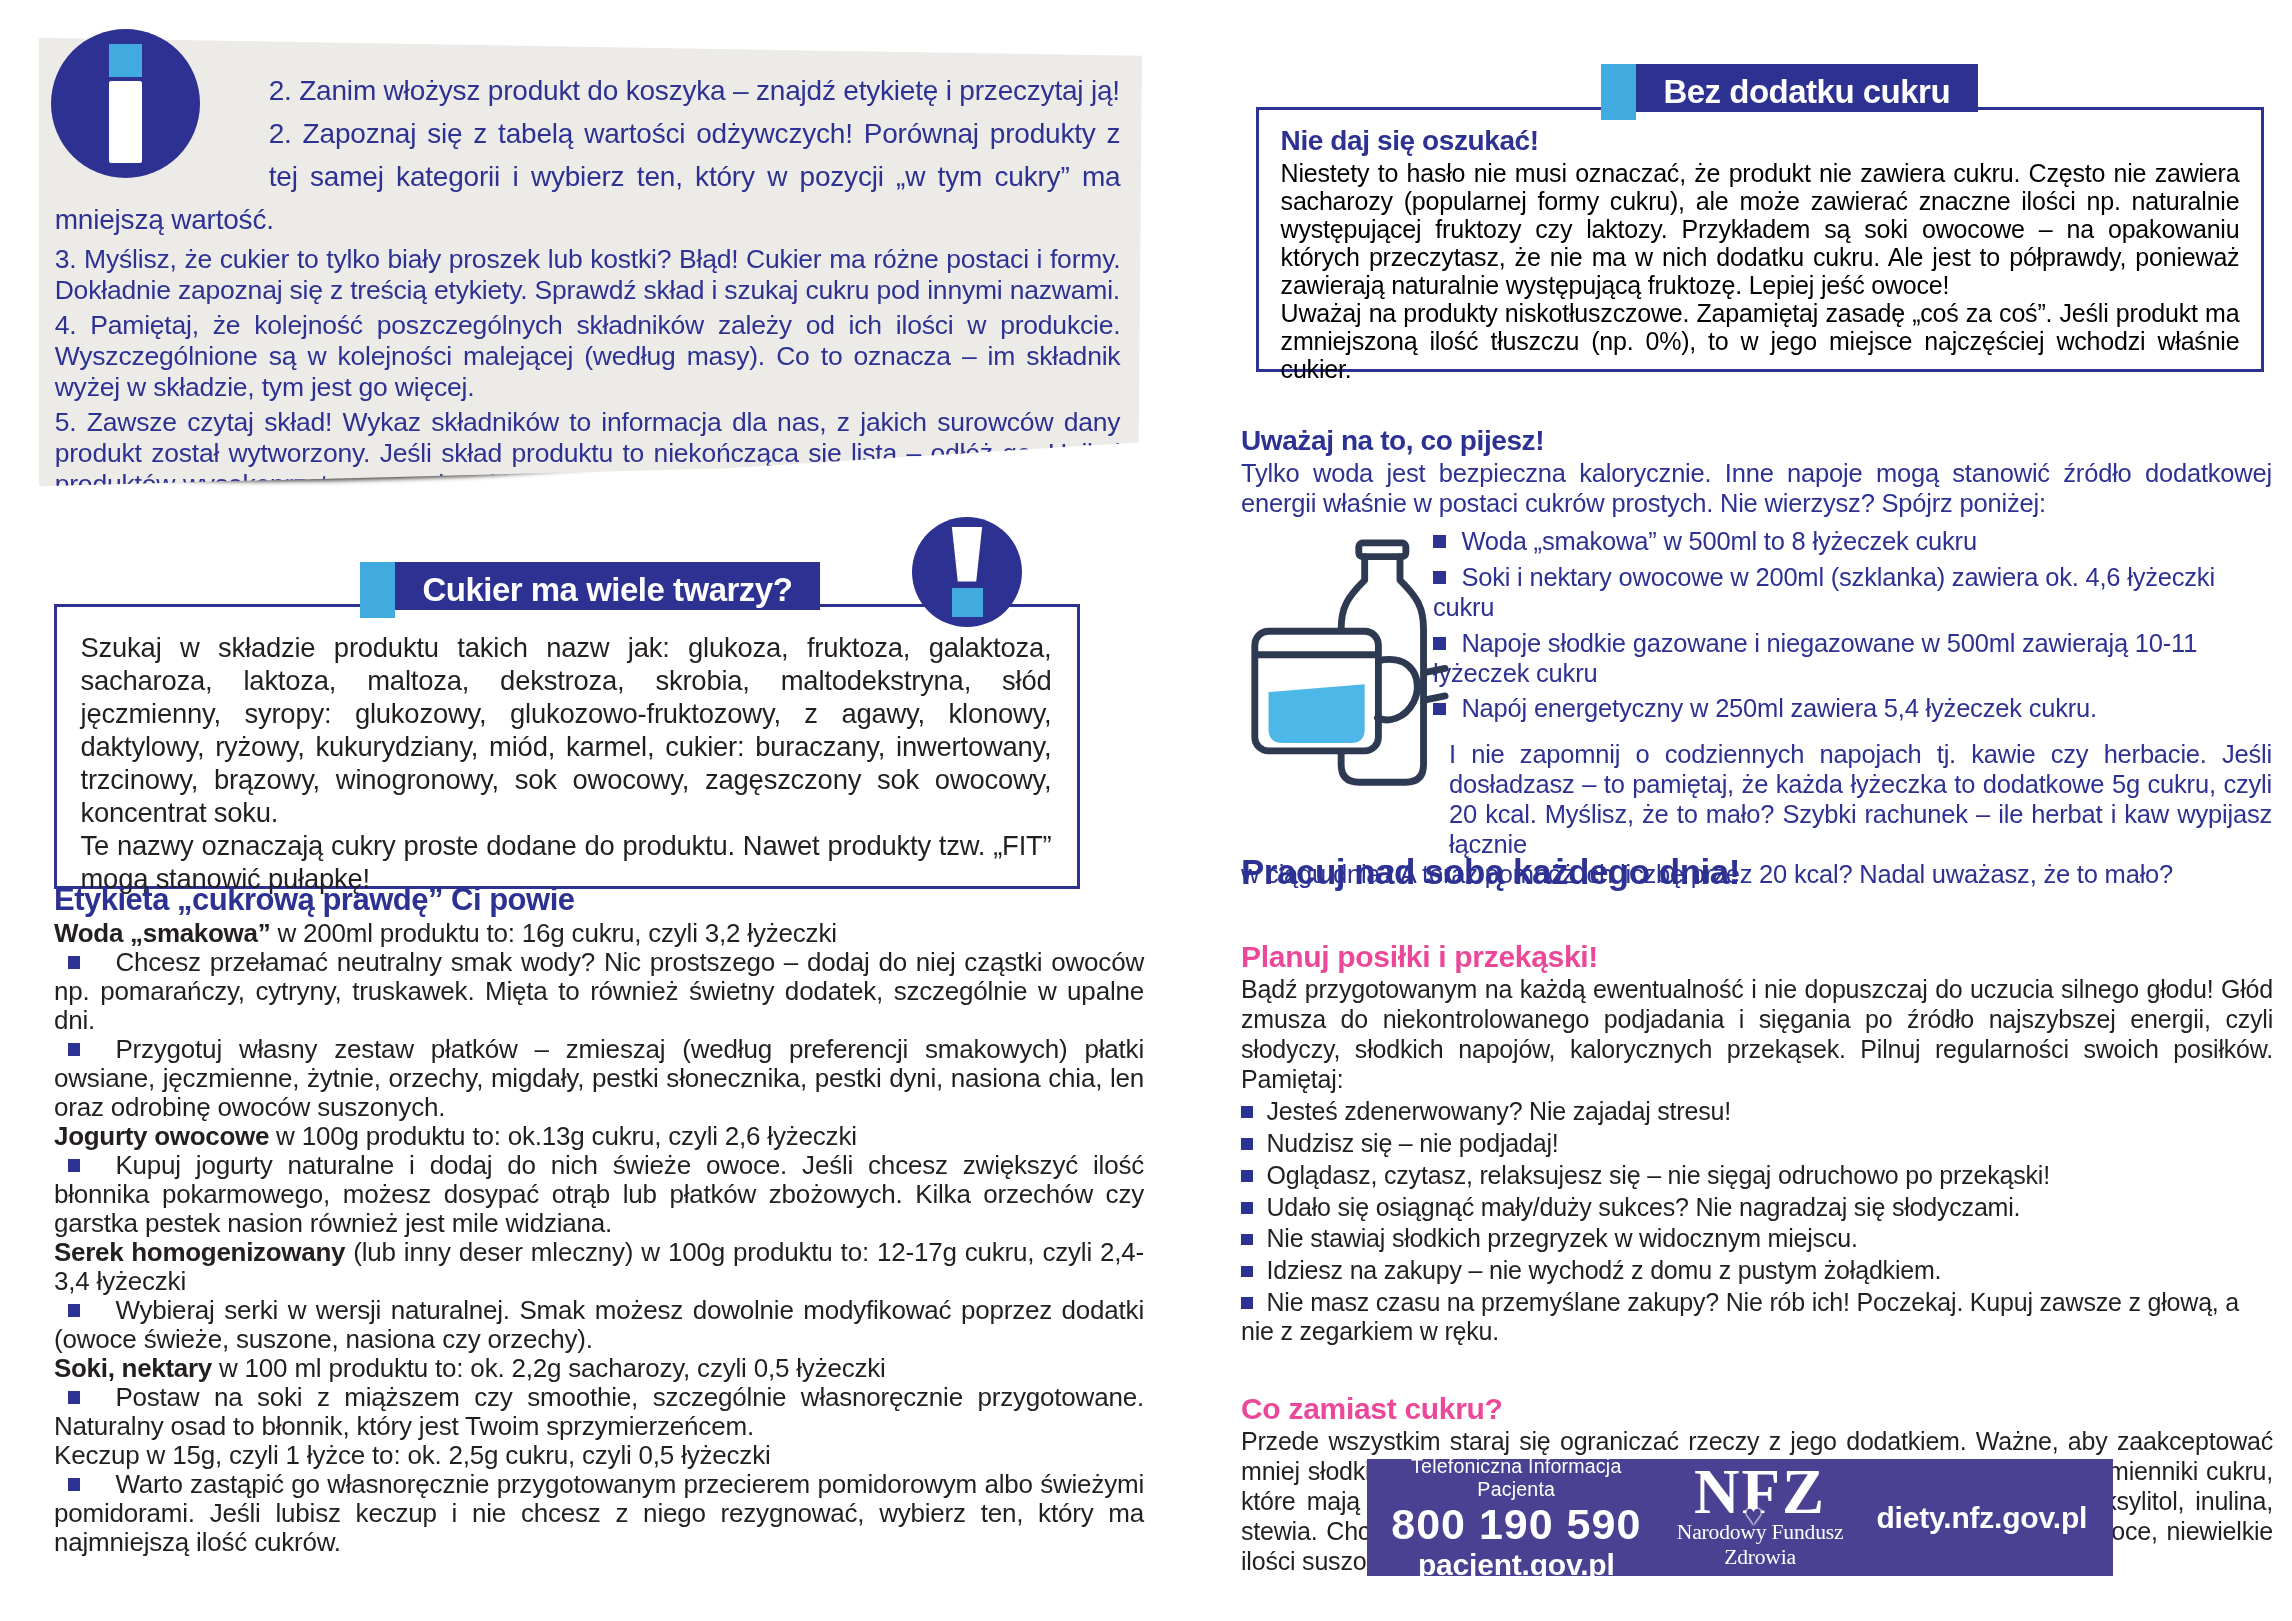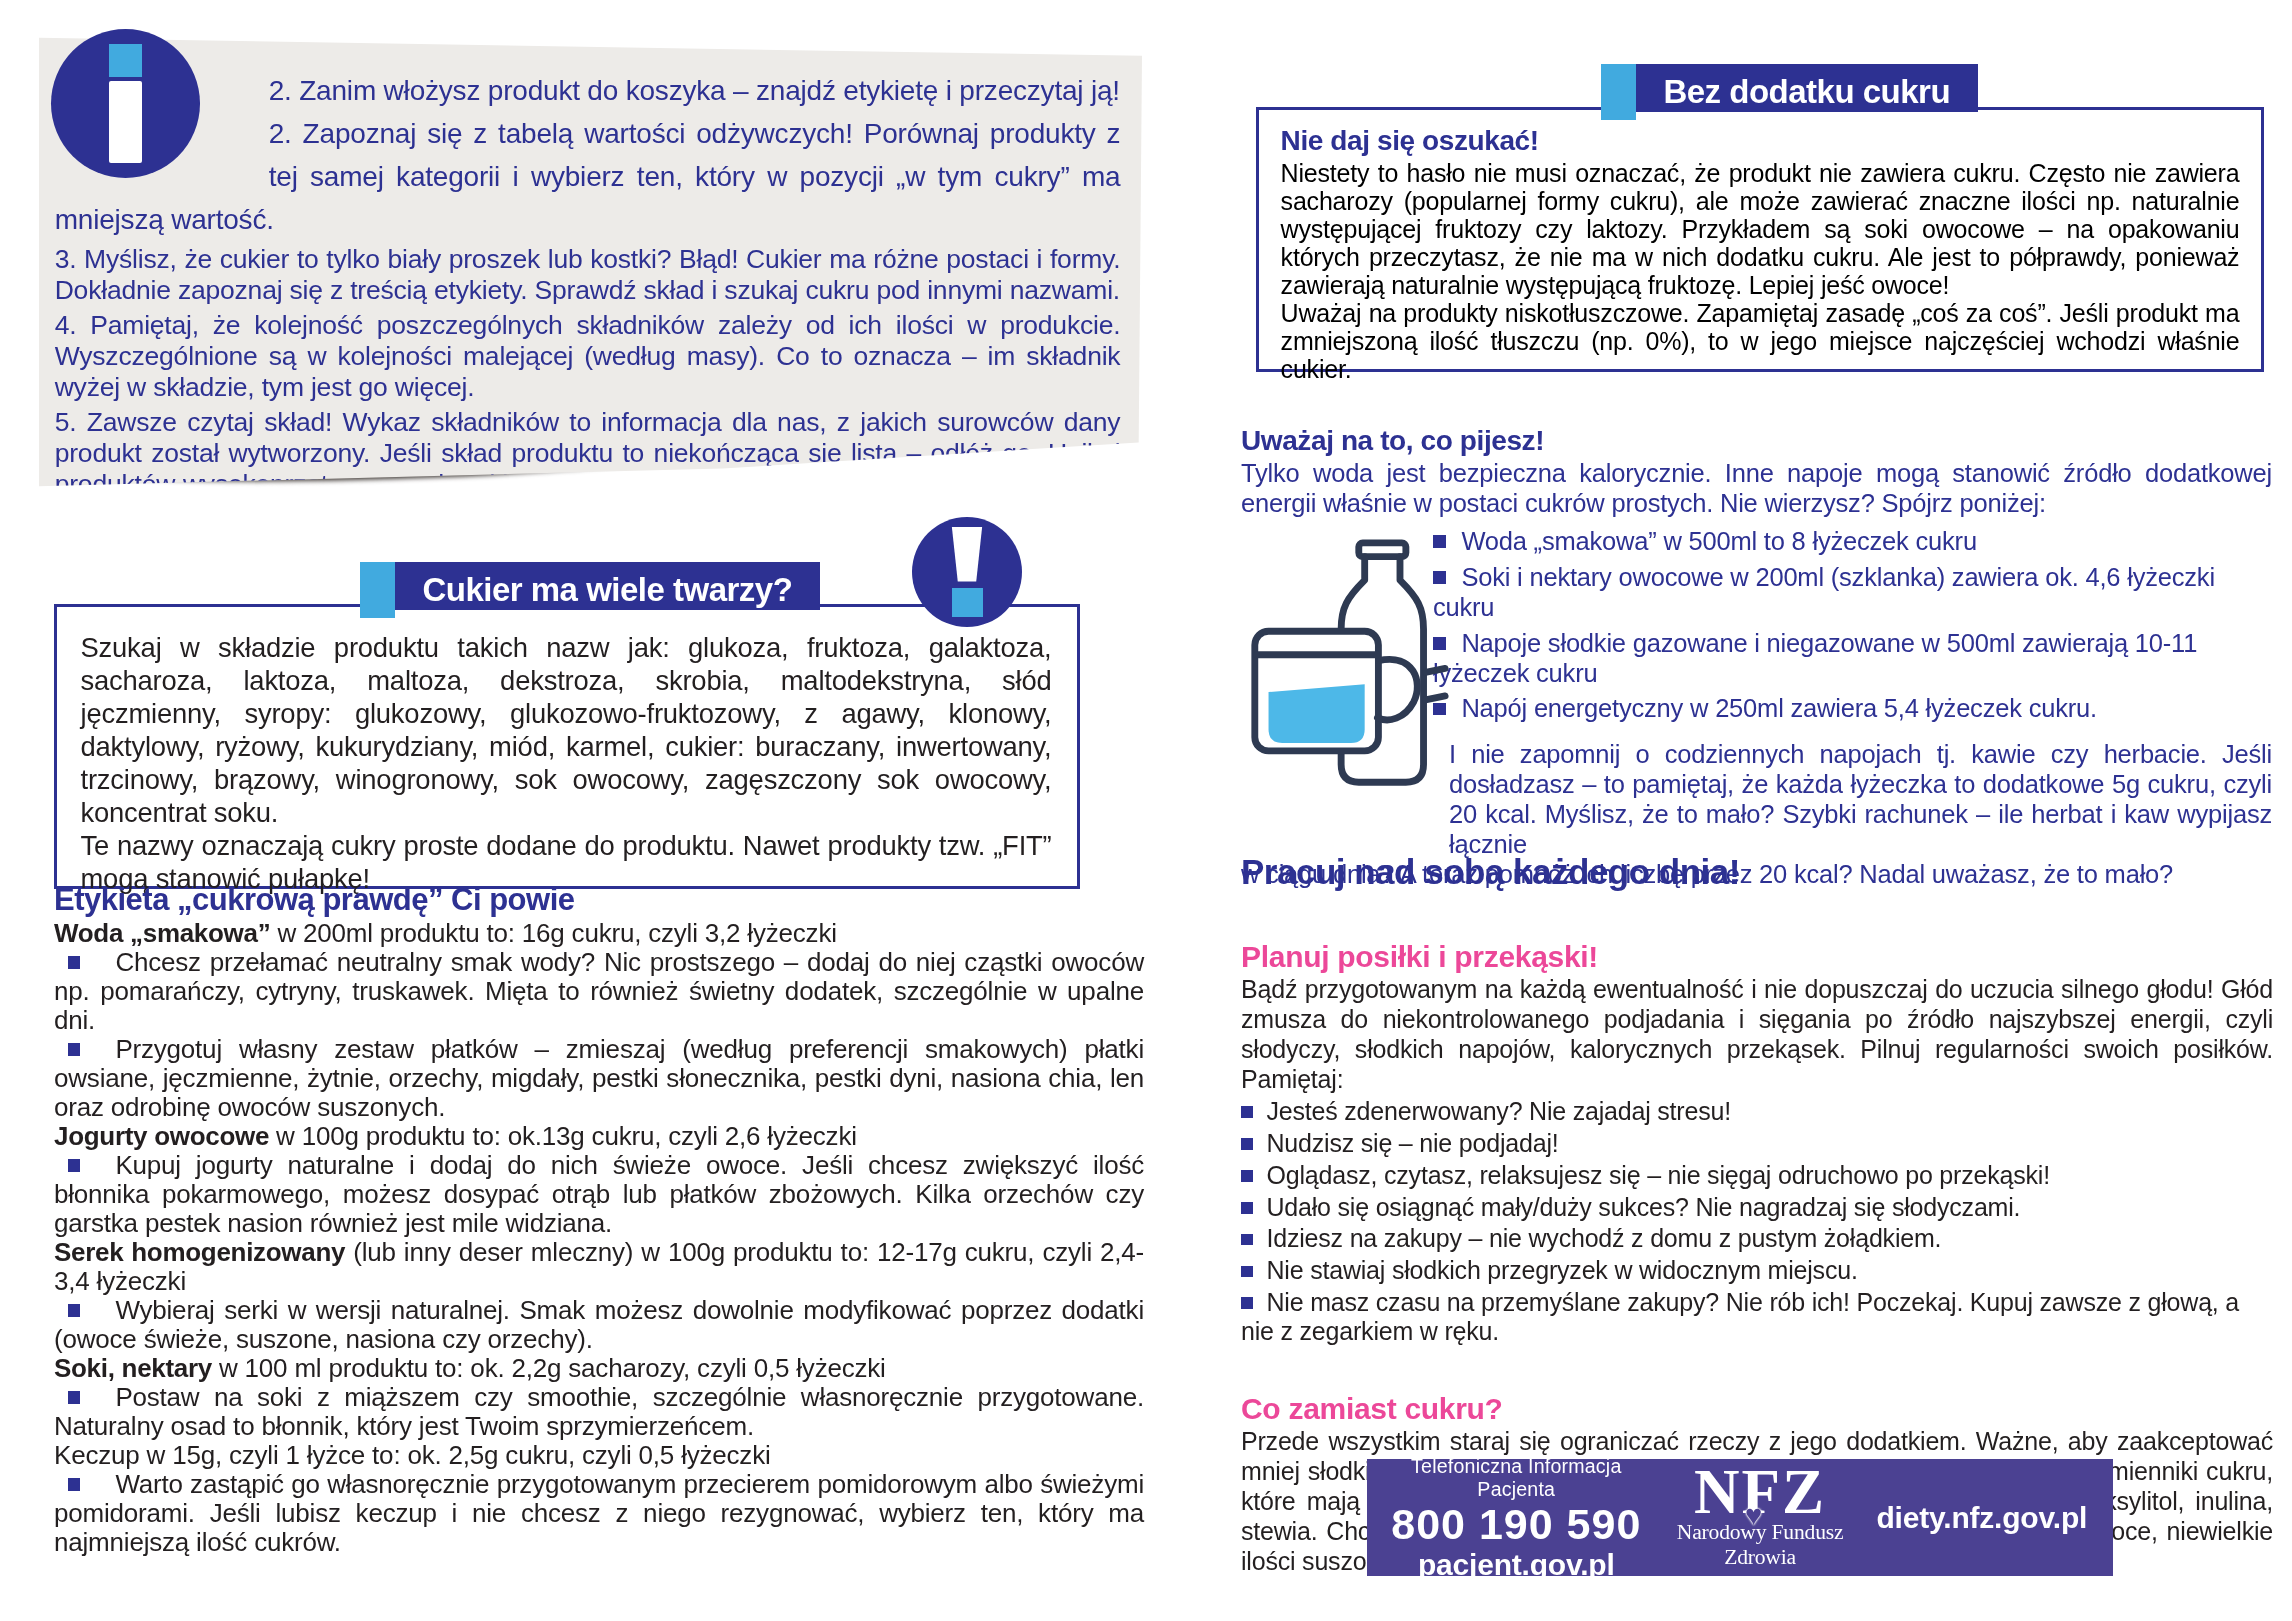--- a/index.html
+++ b/index.html
@@ -184,22 +184,22 @@
 
   <div class="daily">
     <h2>Pracuj nad sobą każdego dnia!</h2>
     <h4>Planuj posiłki i przekąski!</h4>
     <p>Bądź przygotowanym na każdą ewentualność i nie dopuszczaj do uczucia silnego głodu! Głód zmusza do niekontrolowanego podjadania i sięgania po źródło najszybszej energii, czyli słodyczy, słodkich napojów, kalorycznych przekąsek. Pilnuj regularności swoich posiłków. Pamiętaj:</p>
     <ul>
       <li><span class="sq"></span><span>Jesteś zdenerwowany? Nie zajadaj stresu!</span></li>
       <li><span class="sq"></span><span>Nudzisz się – nie podjadaj!</span></li>
       <li><span class="sq"></span><span>Oglądasz, czytasz, relaksujesz się – nie sięgaj odruchowo po przekąski!</span></li>
       <li><span class="sq"></span><span>Udało się osiągnąć mały/duży sukces? Nie nagradzaj się słodyczami.</span></li>
+      <li><span class="sq"></span><span>Nie stawiaj słodkich przegryzek w widocznym miejscu.</span></li>
       <li><span class="sq"></span><span>Idziesz na zakupy – nie wychodź z domu z pustym żołądkiem.</span></li>
-      <li><span class="sq"></span><span>Nie stawiaj słodkich przegryzek w widocznym miejscu.</span></li>
       <li><span class="sq"></span><span>Nie masz czasu na przemyślane zakupy? Nie rób ich! Poczekaj. Kupuj zawsze z głową, a nie z zegarkiem w ręku.</span></li>
     </ul>
     <h4>Co zamiast cukru?</h4>
     <p>Przede wszystkim staraj się ograniczać rzeczy z jego dodatkiem. Ważne, aby zaakceptować mniej słodkie produkty i obniżyć swój próg słodkości. Z pomocą przychodzą zamienniki cukru, które mają słodki smak, ale nie dostarczają cukrów prostych. Są to erytrol, ksylitol, inulina, stewia. Chcesz słodkiego smaku – stawiaj na zdrowsze warianty tj. świeże owoce, niewielkie ilości suszonych owoców, pestki i orzechy.</p>
   </div>
 
   <div class="footer">
     <div class="f-left">
       <div class="f-line1">Telefoniczna Informacja Pacjenta</div>
       <div class="f-phone">800 190 590</div>

